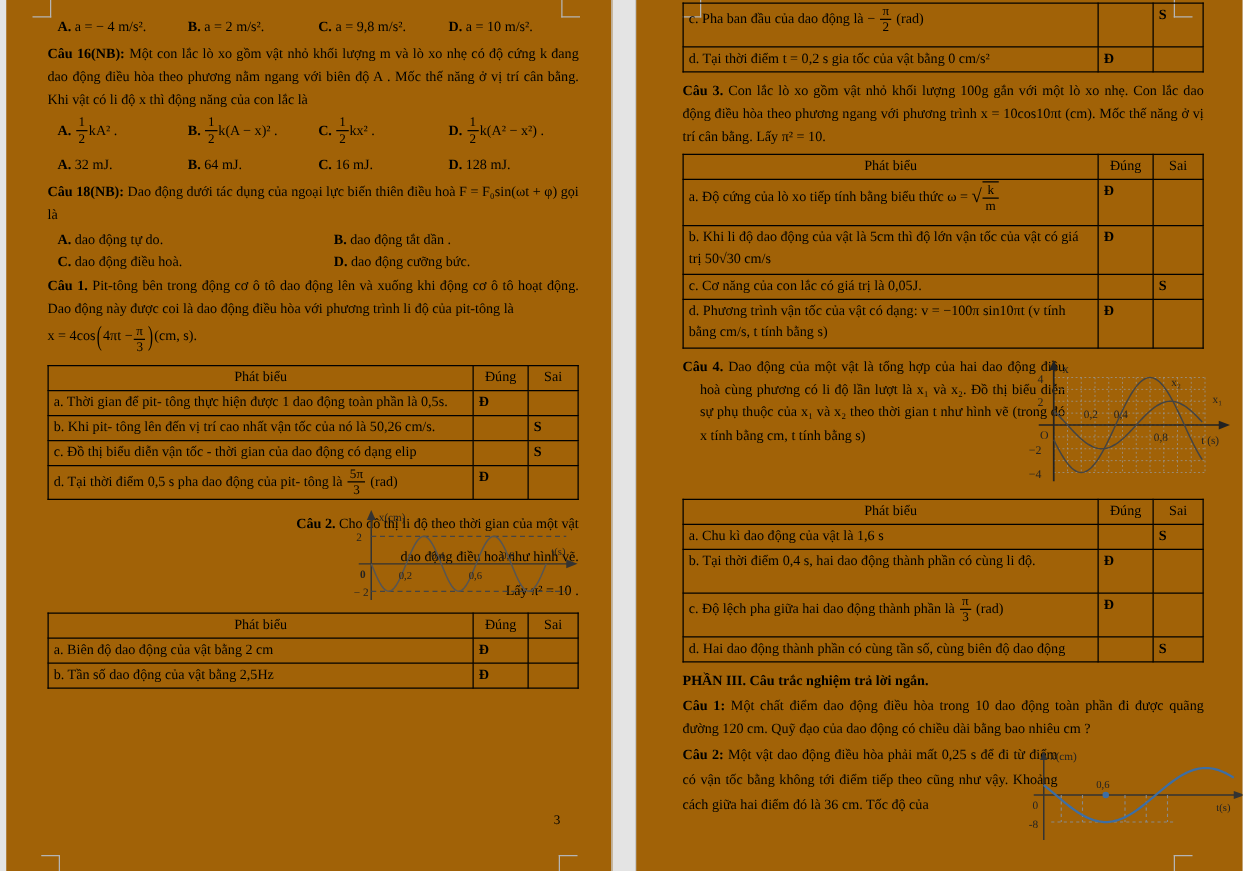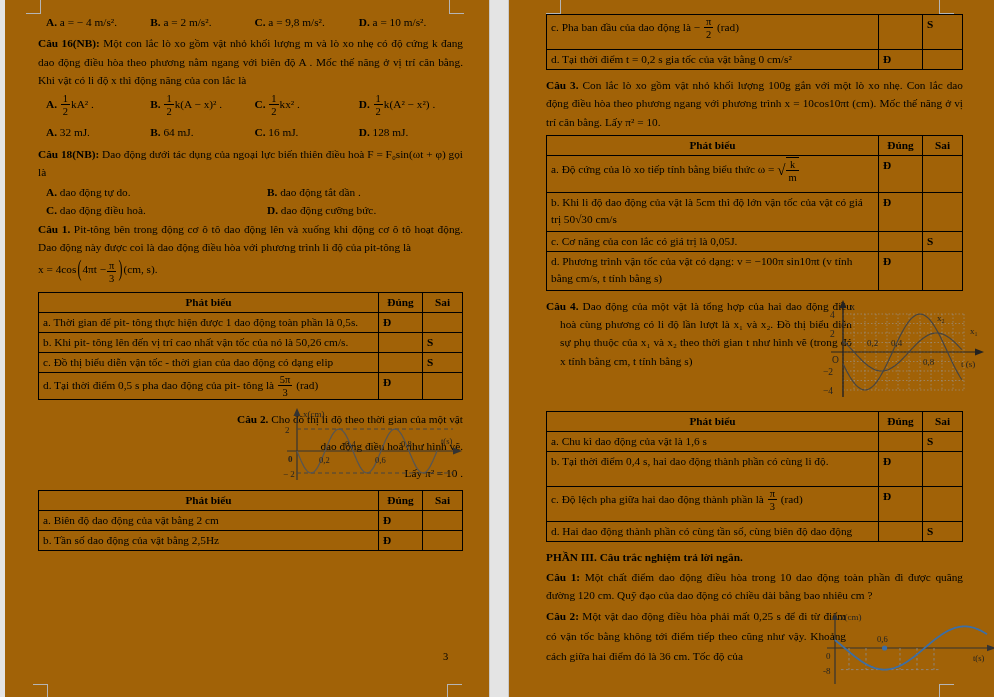--- a/index.html
+++ b/index.html
@@ -6,41 +6,41 @@
   body{
     width:994px;height:697px;position:relative;overflow:hidden;
     background:#e4e4e4;
     font-family:"Liberation Serif","DejaVu Serif",serif;
     color:#000;font-size:11.3px;line-height:1.62;
   }
   .page{position:absolute;top:0;bottom:0;background:#a16207;overflow:hidden;}
   #page-l{left:5px;width:484px;border-right:1px solid #c9c9c9;}
   #page-r{left:508px;width:486px;border-left:1px solid #c9c9c9;}
   .content-l{margin:0 26px 0 33px;padding-top:12px;}
-  .content-r{margin:0 32px 0 37px;padding-top:12px;position:relative;}
+  .content-r{margin:0 32px 0 37px;padding-top:0;position:relative;}
   p{margin:0 0 2px 0;text-align:justify;}
   .bold{font-weight:bold;}
   .ital{font-style:italic;}
   .opt-row{display:flex;margin:1px 0 3px 0;}
   .opt-row .opt{width:25%;}
   .opt-row .opt:first-child{padding-left:8px;}
   .opt2-row{display:flex;margin:0;gap:17px;}
   .opt2-row .opt{width:50%;padding-left:8px;box-sizing:border-box;}
   .opt .lbl{font-weight:bold;}
   .frac{display:inline-block;vertical-align:middle;text-align:center;line-height:1.05;font-size:10.5px;margin:0 1px;}
   .frac .fn{display:block;padding:0 2px;border-bottom:1px solid #000;}
   .frac .fd{display:block;padding:1px 2px 0 2px;}
   .radf{border-top:1px solid #000;}
   .radf .fn{margin-top:1px;}
   .rad{font-size:15px;vertical-align:middle;}
   .bigp{display:inline-block;transform:scaleY(1.85);vertical-align:middle;margin:0 1px;font-size:12px;}
   .formula{margin:4px 0 6px 0;height:26px;display:flex;align-items:flex-start;}
   table.qtable{border-collapse:collapse;width:100%;margin:4px 0 6px 0;}
   table.qtable th,table.qtable td{border:1px solid #000;padding:1px 4px;vertical-align:top;line-height:1.5;}
-  table.qtable th{font-weight:bold;text-align:center;padding:1px 2px;}
+  table.qtable th{font-weight:normal;text-align:center;padding:1px 2px;}
   td.mk{font-weight:bold;padding-left:6px;}
   .col-d{width:44px;} .col-s{width:40px;}
   .fig-block{position:relative;}
   .fig-svg{position:absolute;}
   svg text{font-family:"Liberation Serif","DejaVu Serif",serif;fill:#222;}
   .crop{position:absolute;width:14px;height:13px;border:0 solid #b5b5b5;}
   .crop.tl{border-right-width:1px;border-bottom-width:1px;}
   .crop.tr{border-left-width:1px;border-bottom-width:1px;}
   .crop.bl{border-right-width:1px;border-top-width:1px;}
   .crop.br{border-left-width:1px;border-top-width:1px;}

